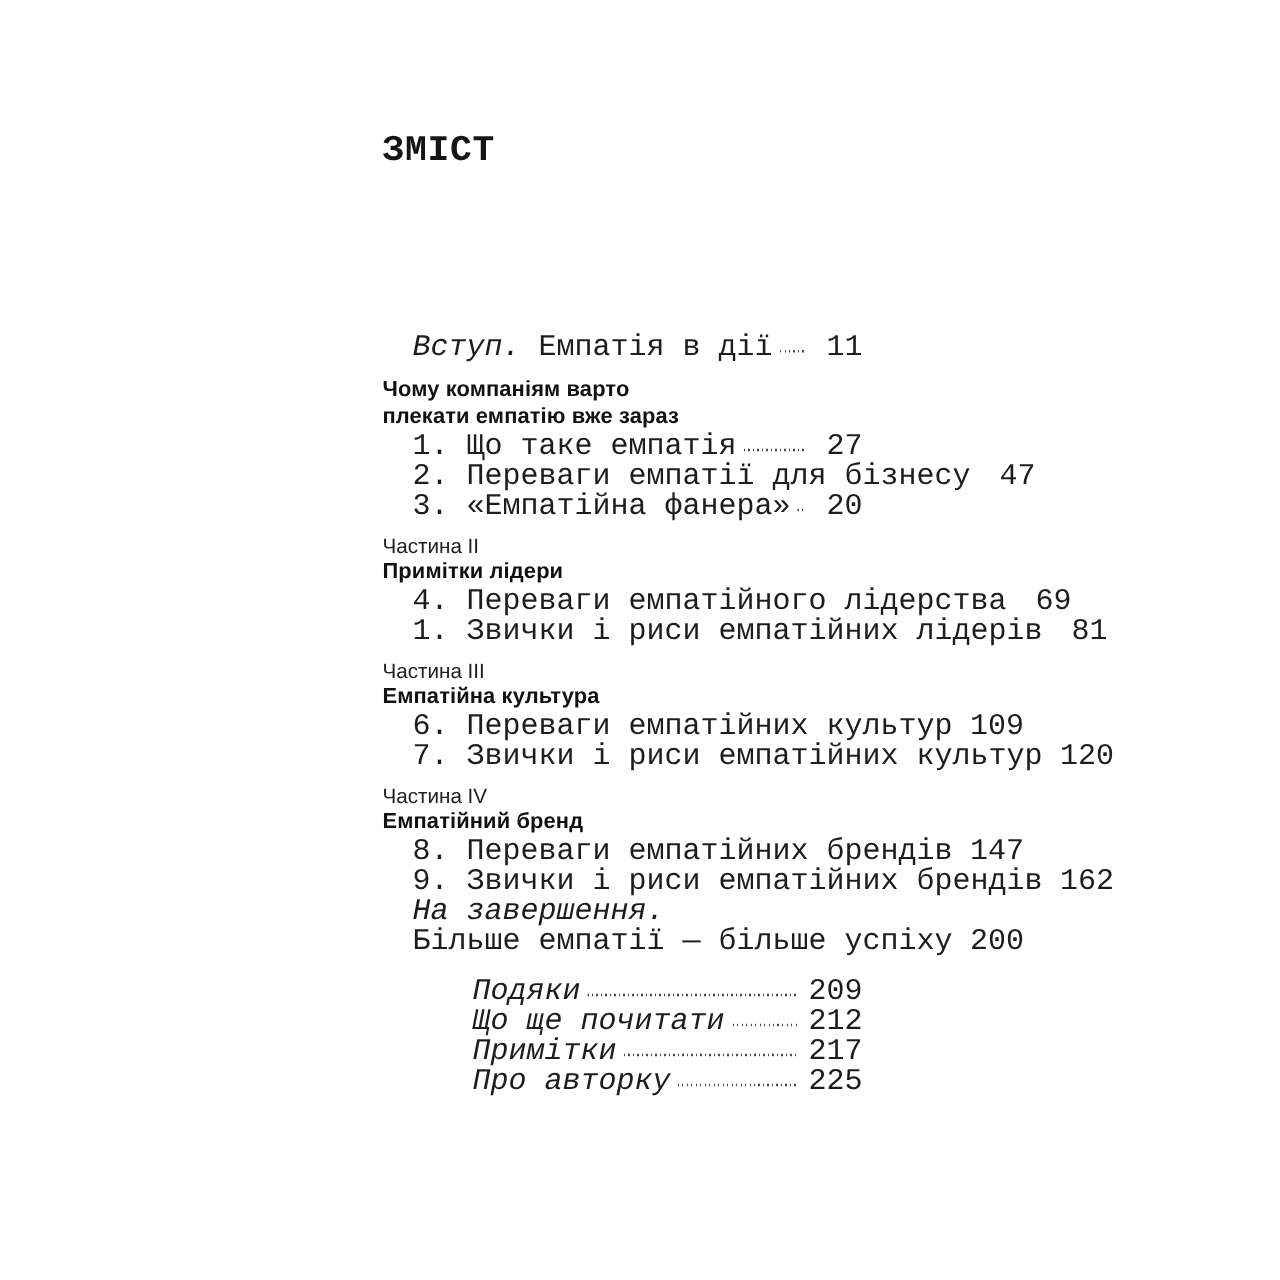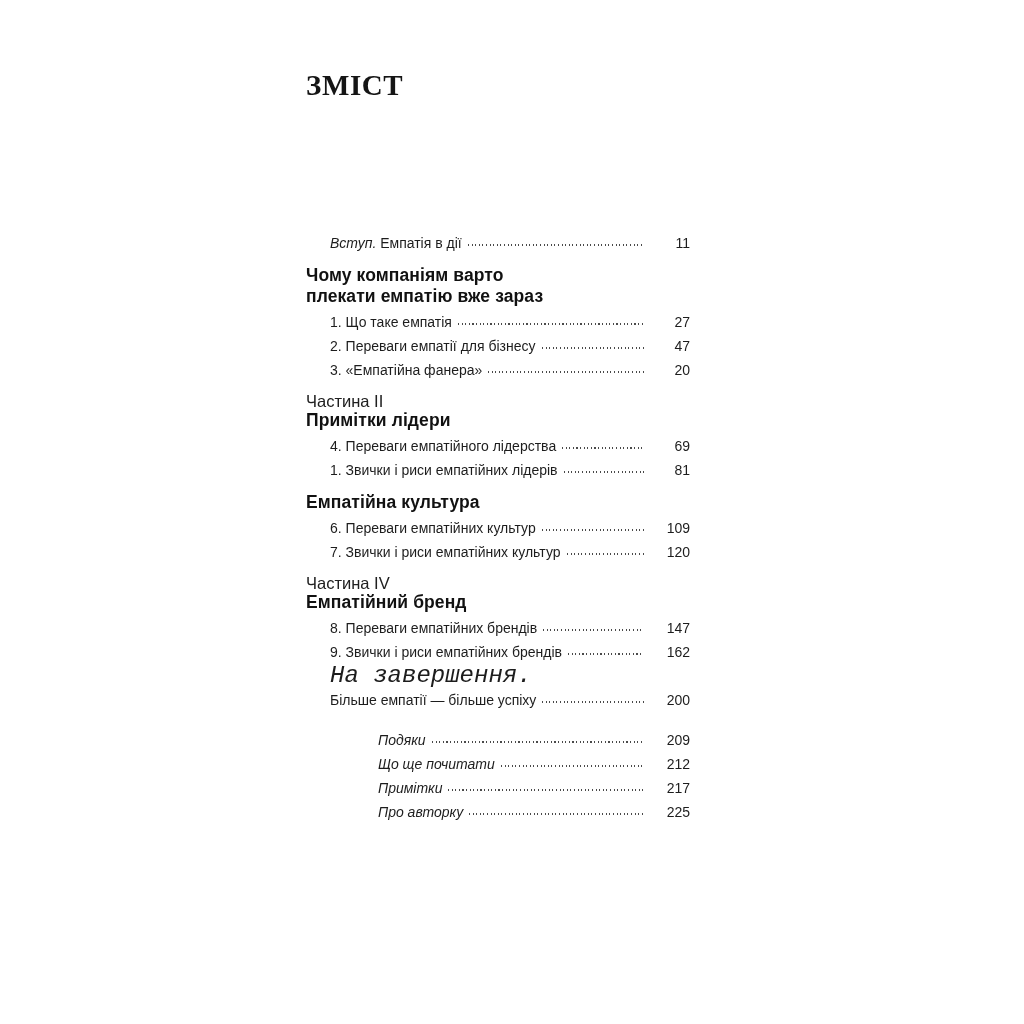--- a/index.html
+++ b/index.html
@@ -11,33 +11,33 @@
     overflow:hidden;
     position:relative;
   }
   .content {
     position:absolute;
     left:306px;
     top:0;
     width:384px;
   }
   h1.toc-title {
-    padding-top:70px;
-    font-family:Liberation Serif, serif;
+    padding-top:106px;
+    font-family:Liberation Mono, monospace;
     font-weight:700;
     font-size:29px;
     line-height:30px;
     letter-spacing:0.6px;
     color:#151515;
   }
   .entry {
     display:flex;
     align-items:flex-start;
-    font-family:Liberation Sans, sans-serif;
-    font-size:14px;
+    font-family:Liberation Mono, monospace;
+    font-size:24px;
     line-height:24px;
     color:#1d1d1d;
   }
   .em { font-style:italic; }
   .indent { padding-left:24px; }
   .lbl { flex:0 1 auto; white-space:nowrap; }
   .dots {
     flex:1 1 auto;
     height:1.4px;
     align-self:center;
@@ -126,20 +126,21 @@
       </div>
       <div class="entry indent">
         <span class="lbl">1. Звички і риси емпатійних лідерів</span>
         <span class="dots"></span>
         <span class="pg">81</span>
       </div>
     </div>
   </section>
 
   <section class="part">
+    <div class="part-label">Частина III</div>
     <div class="part-title">Емпатійна культура</div>
     <div class="chapters">
       <div class="entry indent">
         <span class="lbl">6. Переваги емпатійних культур</span>
         <span class="dots"></span>
         <span class="pg">109</span>
       </div>
       <div class="entry indent">
         <span class="lbl">7. Звички і риси емпатійних культур</span>
         <span class="dots"></span>

